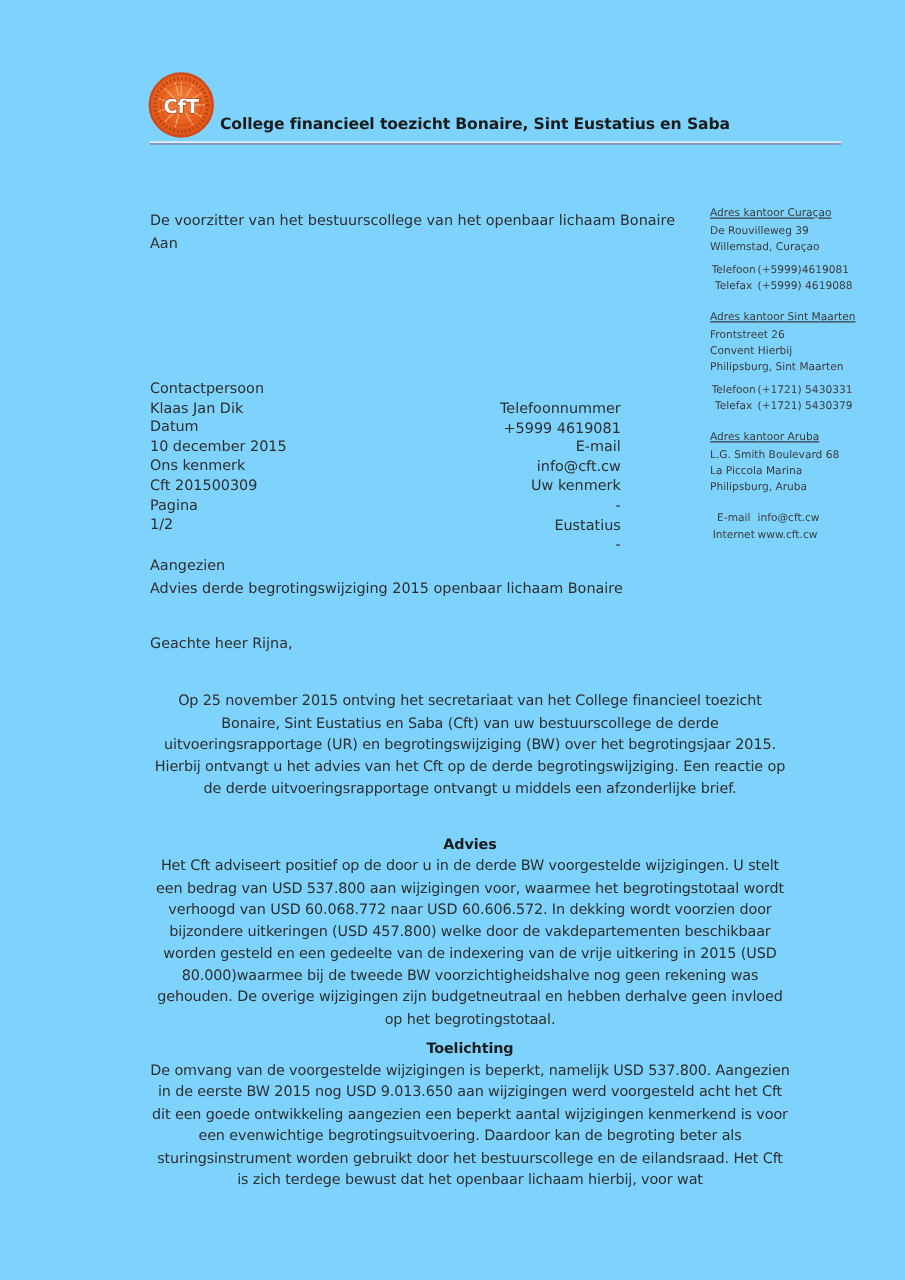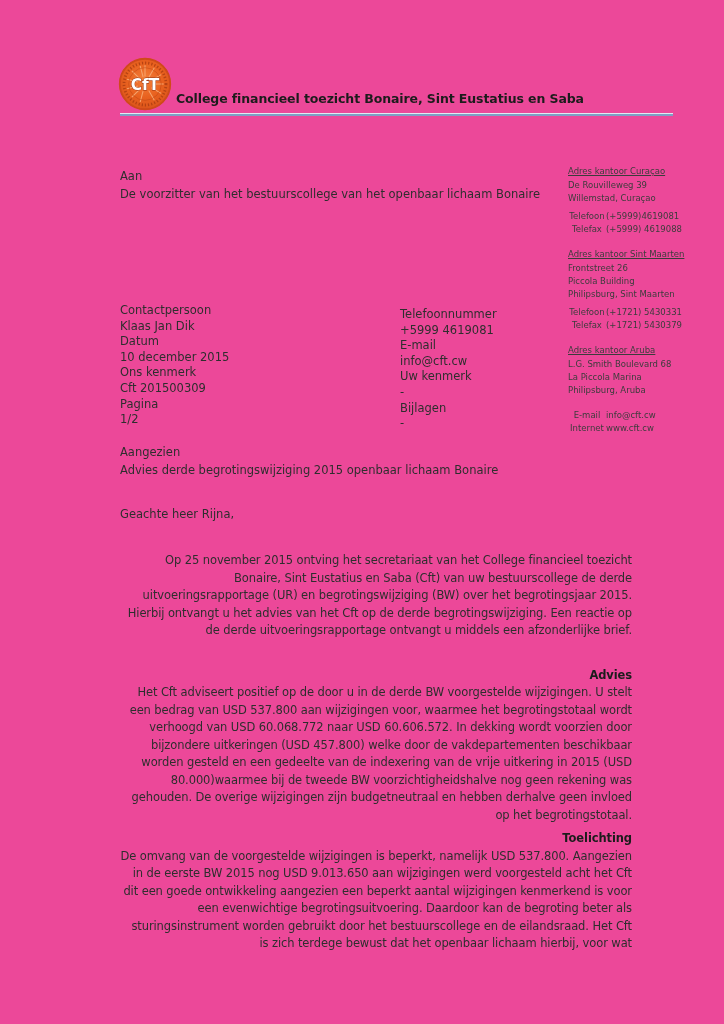--- a/index.html
+++ b/index.html
@@ -4,21 +4,21 @@
 <style>
   * { margin: 0; padding: 0; box-sizing: border-box; }
   html, body { background: #ffffff; }
   body {
     width: 724px; height: 1024px;
     position: relative;
     font-family: "DejaVu Sans", "Liberation Sans", sans-serif;
     color: #2e2e2e;
     overflow: hidden;
   }
-  .page { position: absolute; inset: 0; background: #ec4899; text-decoration: underline; }
+  .page { position: absolute; inset: 0; background: #7dd3fc; text-decoration: underline; }
 
   
   .logo {
     position: absolute; left: 117px; top: 56px;
     width: 56px; height: 56px;
   }
   .doc-title {
     position: absolute; left: 176px; top: 91px;
     font-size: 12.5px; font-weight: bold; color: #1c1c1c;
     letter-spacing: -0.1px;
@@ -38,33 +38,33 @@
   .office { margin-bottom: 12px; }
   .office-heading { text-decoration: underline; margin-bottom: 1px; }
   .phone-rows { margin-top: 5px; }
   .phone-row { display: flex; text-align: center; }
   .phone-row .p-label { width: 38px; flex: 0 0 38px; }
   .contact-rows .p-label { width: 38px; flex: 0 0 38px; }
 
   
   .meta { position: absolute; left: 120px; top: 303px; width: 500px; font-size: 11.5px; line-height: 15.6px; }
   .meta-col-left  { position: absolute; left: 0; top: 0; }
-  .meta-col-right { position: absolute; left: 280px; top: 4px; }
+  .meta-col-right { position: absolute; left: 280px; top: 16px; text-align: right; }
 
   
   .subject { position: absolute; left: 120px; top: 444px; font-size: 11.5px; line-height: 17.5px; }
 
   
   .salutation { position: absolute; left: 120px; top: 507px; font-size: 11.5px; }
 
   
   .letter-body {
     position: absolute; left: 120px; top: 552px; width: 512px;
     font-size: 11.5px; line-height: 17.5px; letter-spacing: -0.1px;
-    text-align: right;
+    text-align: center;
   }
   .section-heading { font-weight: bold; color: #1c1c1c; }
   .h-advies { margin-top: 27px; }
   .h-toelichting { margin-top: 6px; }
 </style>
 </head>
 <body>
 
 <div class="page">
 
@@ -96,22 +96,22 @@
       <circle cx="30" cy="30" r="22.5" fill="none" stroke="#a63a10" stroke-width="3" stroke-dasharray="1.3 2.1" opacity="0.75"></circle>
       <circle cx="30" cy="30" r="17.5" fill="none" stroke="#b8400f" stroke-width="0.8" opacity="0.6"></circle>
       <text x="30" y="36.5" text-anchor="middle" font-family="DejaVu Sans, sans-serif" font-size="16.5" font-weight="bold" fill="#ffffff" stroke="#8d2f10" stroke-width="0.9" paint-order="stroke">CfT</text>
     </svg>
   </div>
 
   <div class="doc-title">College financieel toezicht Bonaire, Sint Eustatius en Saba</div>
   <div class="header-rule"></div>
 
   <div class="recipient">
+    <div>De voorzitter van het bestuurscollege van het openbaar lichaam Bonaire</div>
     <div>Aan</div>
-    <div>De voorzitter van het bestuurscollege van het openbaar lichaam Bonaire</div>
   </div>
 
   <div class="sidebar">
 
     <div class="office">
       <div class="office-heading">Adres kantoor Curaçao</div>
       <div>De Rouvilleweg 39</div>
       <div>Willemstad, Curaçao</div>
       <div class="phone-rows">
         <div class="phone-row">
@@ -121,21 +121,21 @@
         <div class="phone-row">
           <span class="p-label">Telefax</span>
           <span>(+5999) 4619088</span>
         </div>
       </div>
     </div>
 
     <div class="office">
       <div class="office-heading">Adres kantoor Sint Maarten</div>
       <div>Frontstreet 26</div>
-      <div>Piccola Building</div>
+      <div>Convent Hierbij</div>
       <div>Philipsburg, Sint Maarten</div>
       <div class="phone-rows">
         <div class="phone-row">
           <span class="p-label">Telefoon</span>
           <span>(+1721) 5430331</span>
         </div>
         <div class="phone-row">
           <span class="p-label">Telefax</span>
           <span>(+1721) 5430379</span>
         </div>
@@ -172,21 +172,21 @@
       <div>Pagina</div>
       <div>1/2</div>
     </div>
     <div class="meta-col-right">
       <div>Telefoonnummer</div>
       <div>+5999 4619081</div>
       <div>E-mail</div>
       <div>info@cft.cw</div>
       <div>Uw kenmerk</div>
       <div>-</div>
-      <div>Bijlagen</div>
+      <div>Eustatius</div>
       <div>-</div>
     </div>
   </div>
 
   <div class="subject">
     <div>Aangezien</div>
     <div>Advies derde begrotingswijziging 2015 openbaar lichaam Bonaire</div>
   </div>
 
   <div class="salutation">Geachte heer Rijna,</div>

